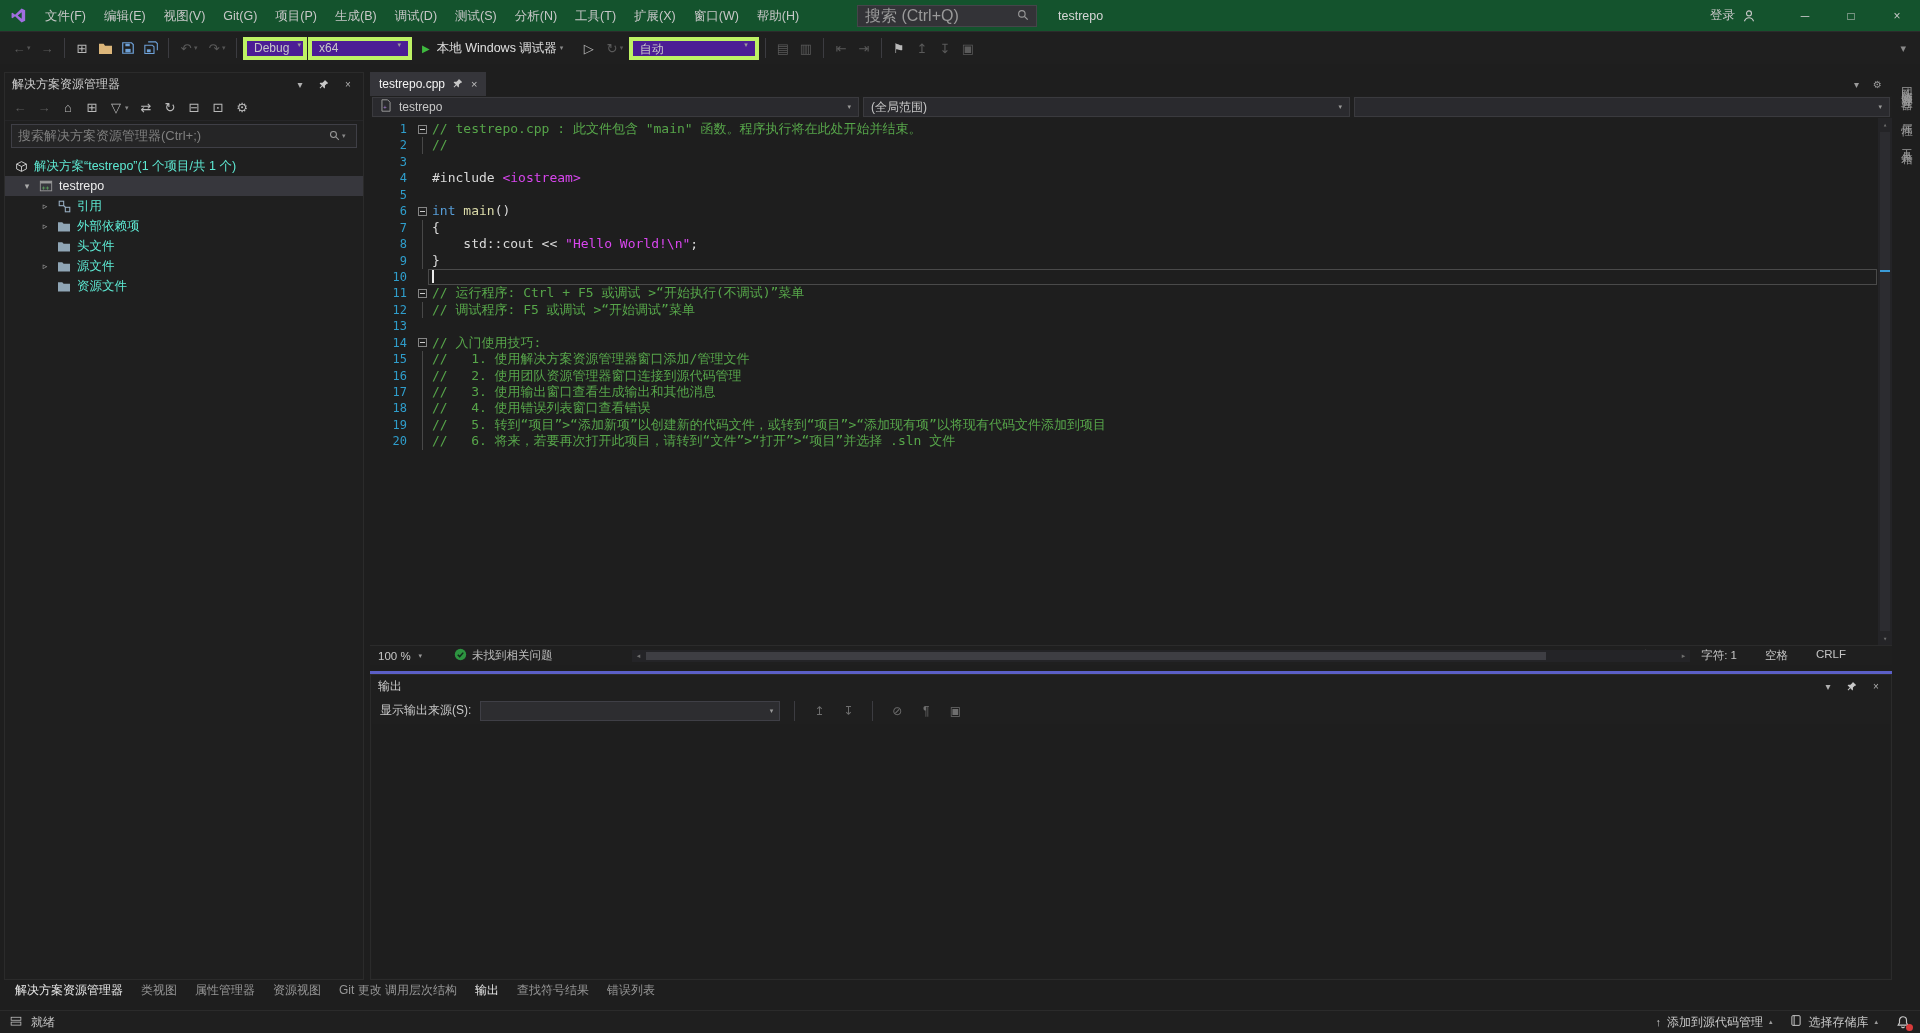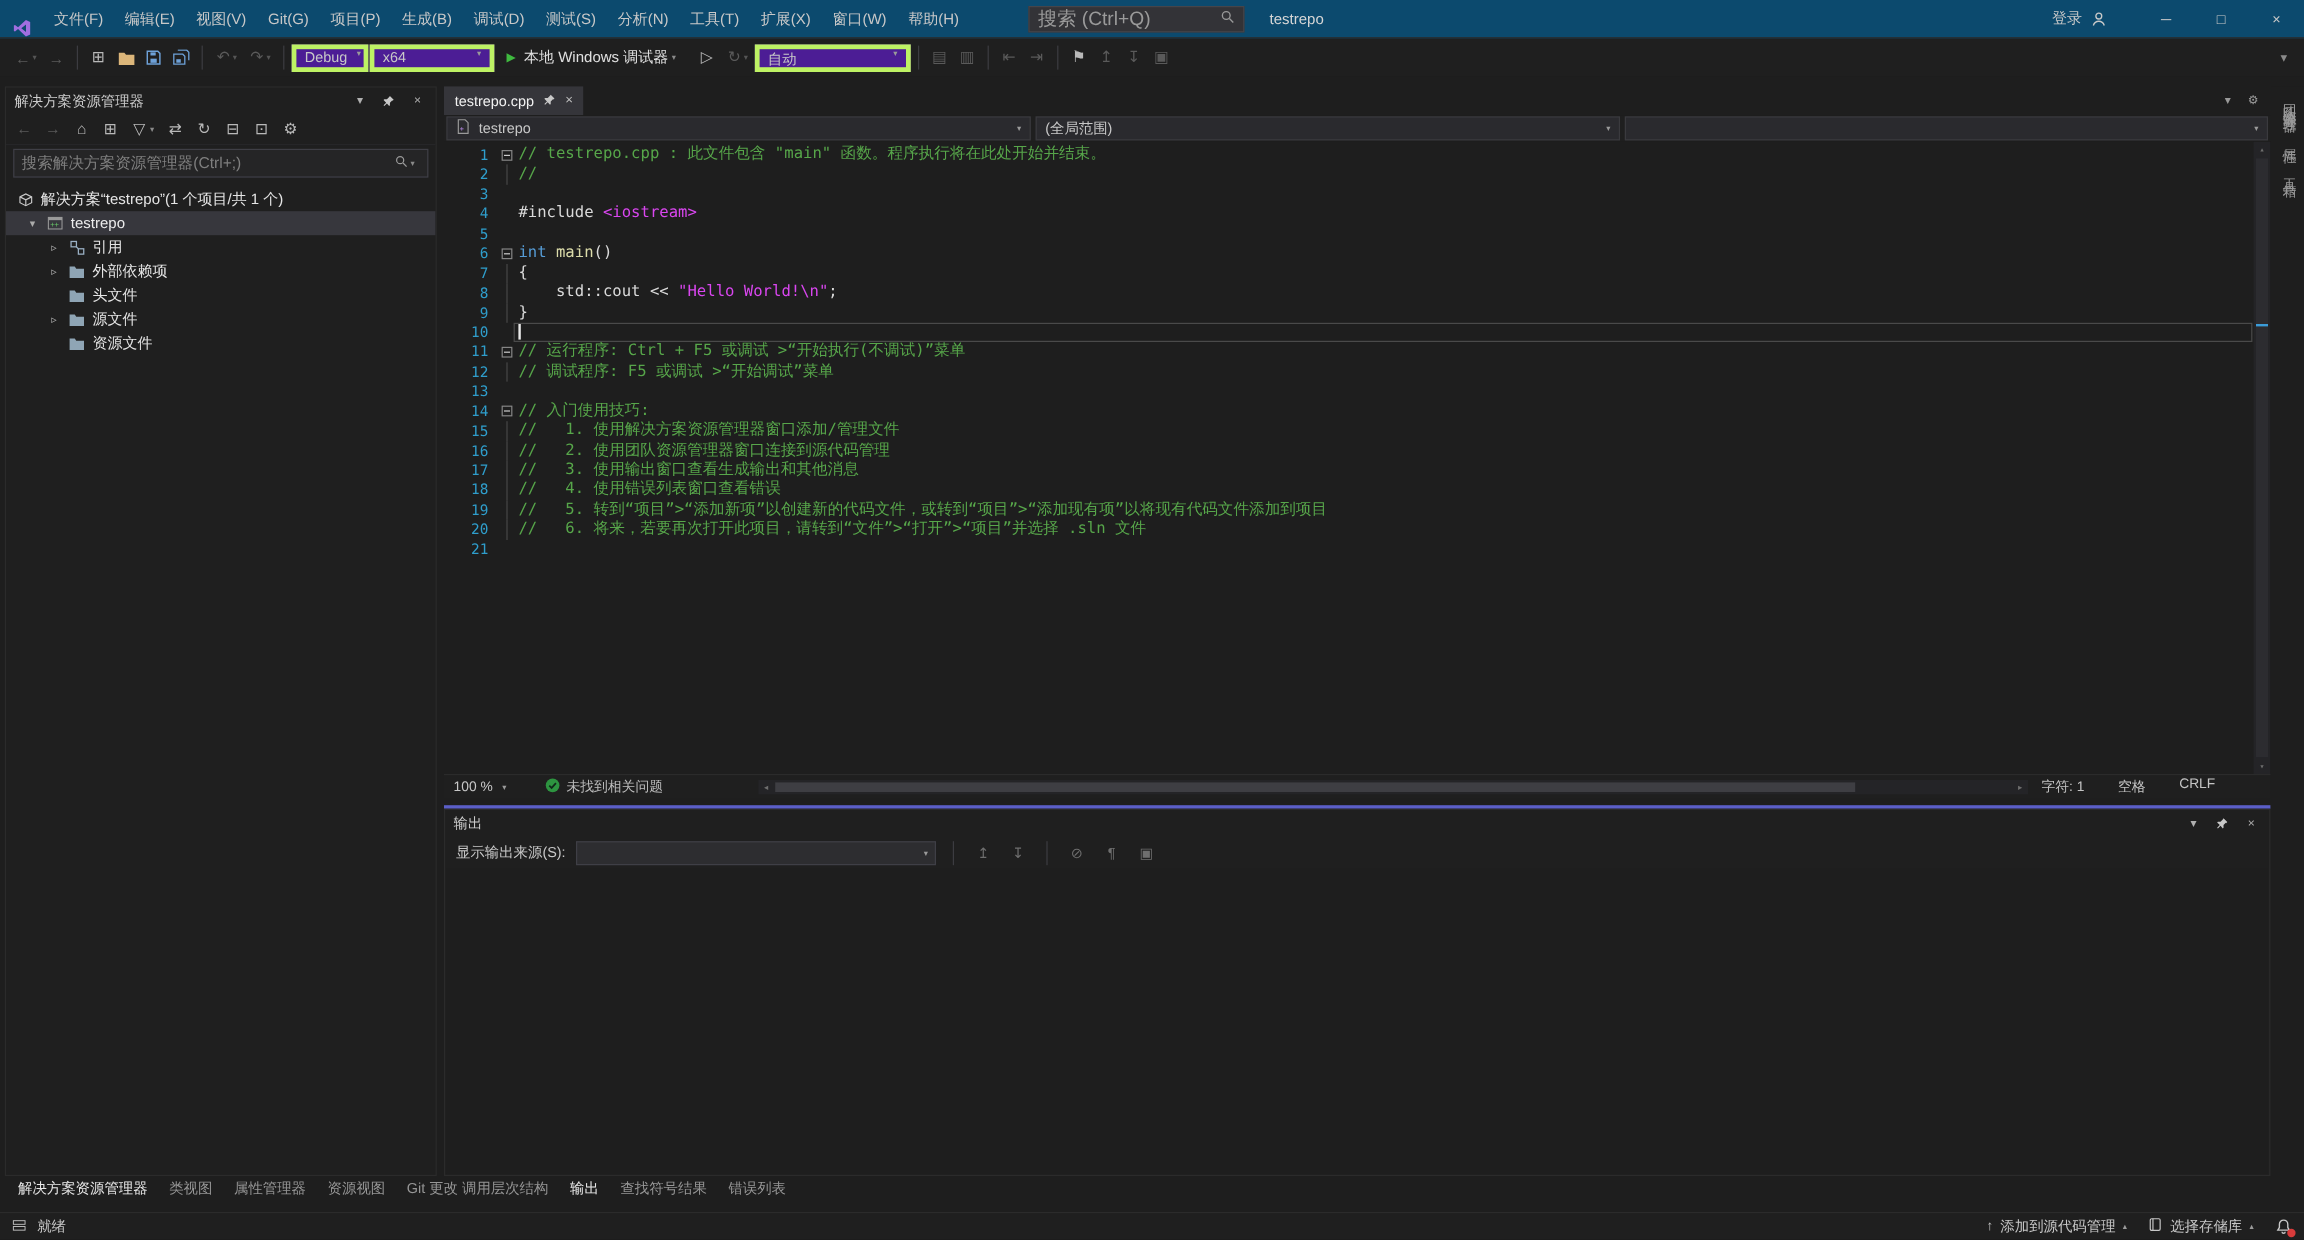--- a/index.html
+++ b/index.html
@@ -1,22 +1,22 @@
 <!DOCTYPE html>
 <html><head>
 <meta charset="utf-8">
 <style>
   *{box-sizing:border-box;margin:0;padding:0;cursor:default;user-select:none}
   html,body{width:1920px;height:1033px;overflow:hidden;background:#1a1a1a;
     font-family:"Liberation Sans","DejaVu Sans",sans-serif;color:#cccccc}
   #app{position:absolute;inset:0;width:1920px;height:1033px;background:#1e1e1e}
 
   
-  .titlebar{position:absolute;left:0;top:0;width:100%;height:32px;background:#0c4a6e;
-    border-bottom:1px solid #2b2b2b;display:flex;align-items:flex-end;z-index:6}
+  .titlebar{position:absolute;left:0;top:0;width:100%;height:32px;background:#14532d;
+    border-bottom:1px solid #2b2b2b;display:flex;align-items:center;z-index:6}
   .vs-logo{width:36px;display:flex;justify-content:center;align-items:center}
   .menubar{display:flex;align-items:center;height:100%}
   .menu-item{padding:0 9px;font-size:12.5px;color:#c8c8c8;line-height:32px;white-space:nowrap}
   .qsearch{position:absolute;left:857px;top:5px;width:180px;height:22px;background:#333337;
     border:1px solid #45454a;display:flex;align-items:center;padding:0 7px;gap:6px}
   .qsearch-text{flex:1;font-size:16px;color:#9a9a9a;white-space:nowrap;overflow:hidden}
   .win-title{position:absolute;left:1058px;top:0;line-height:32px;font-size:12.5px;color:#d6d6d6}
   .tb-right{margin-left:auto;display:flex;align-items:center;height:100%}
   .signin{font-size:12.5px;color:#c8c8c8;margin-right:7px}
   .person{margin-right:26px;display:flex;align-items:center}
@@ -51,21 +51,21 @@
   .se-search{margin:3px 6px;height:24px;background:#252526;border:1px solid #3f3f46;
     display:flex;align-items:center;padding:0 6px;gap:6px}
   .se-search-text{flex:1;font-size:13px;color:#7f7f7f;white-space:nowrap;overflow:hidden}
   .tree{flex:1;padding-top:5px;font-size:12.5px;overflow:hidden}
   .tree-row{height:20px;display:flex;align-items:center;gap:5px;white-space:nowrap}
   .tree-row.solution{padding-left:8px}
   .tree-row.project{padding-left:16px;background:#37373d}
   .tree-row.child{padding-left:34px}
   .expander{width:12px;text-align:center;color:#ababab;font-size:9px;flex:none}
   .node-icon{width:16px;display:flex;justify-content:center;flex:none}
-  .node-label{color:#e5e5e5}
+  .node-label{color:#5eead4}
   .tree-row.project .node-label{color:#ececec}
 
   
   .tabstrip{position:absolute;left:370px;top:72px;width:1522px;height:24px;display:flex;align-items:center}
   .doc-tab{height:24px;background:#35353a;display:flex;align-items:center;padding:0 9px;gap:8px;
     font-size:12px;color:#f2f2f2;white-space:nowrap}
   .tab-close{color:#c0c0c0;font-size:11px}
   .strip-icons{margin-left:auto;display:flex;gap:14px;padding-right:10px;color:#9a9a9a;
     font-size:10px;align-items:center}
   .navbar{position:absolute;left:370px;top:96px;width:1522px;height:22px;background:#1f1f1f;
@@ -514,25 +514,20 @@
         <div class="code-line">
           <span class="ln">19</span>
           <span class="fold guide"></span>
           <span class="code-text"><span class="tok-comment">//   5. 转到“项目”&gt;“添加新项”以创建新的代码文件，或转到“项目”&gt;“添加现有项”以将现有代码文件添加到项目</span></span>
         </div>
         <div class="code-line">
           <span class="ln">20</span>
           <span class="fold guide"></span>
           <span class="code-text"><span class="tok-comment">//   6. 将来，若要再次打开此项目，请转到“文件”&gt;“打开”&gt;“项目”并选择 .sln 文件</span></span>
         </div>
-        <div class="code-line">
-          <span class="ln">21</span>
-          <span class="fold"></span>
-          <span class="code-text"></span>
-        </div>
       </div>
     <div class="vscroll">
       <span class="arr up">▴</span>
       <span class="thumb"></span>
       <span class="mark"></span>
       <span class="arr down">▾</span>
     </div>
   </div>
 
   <div class="ed-status">

